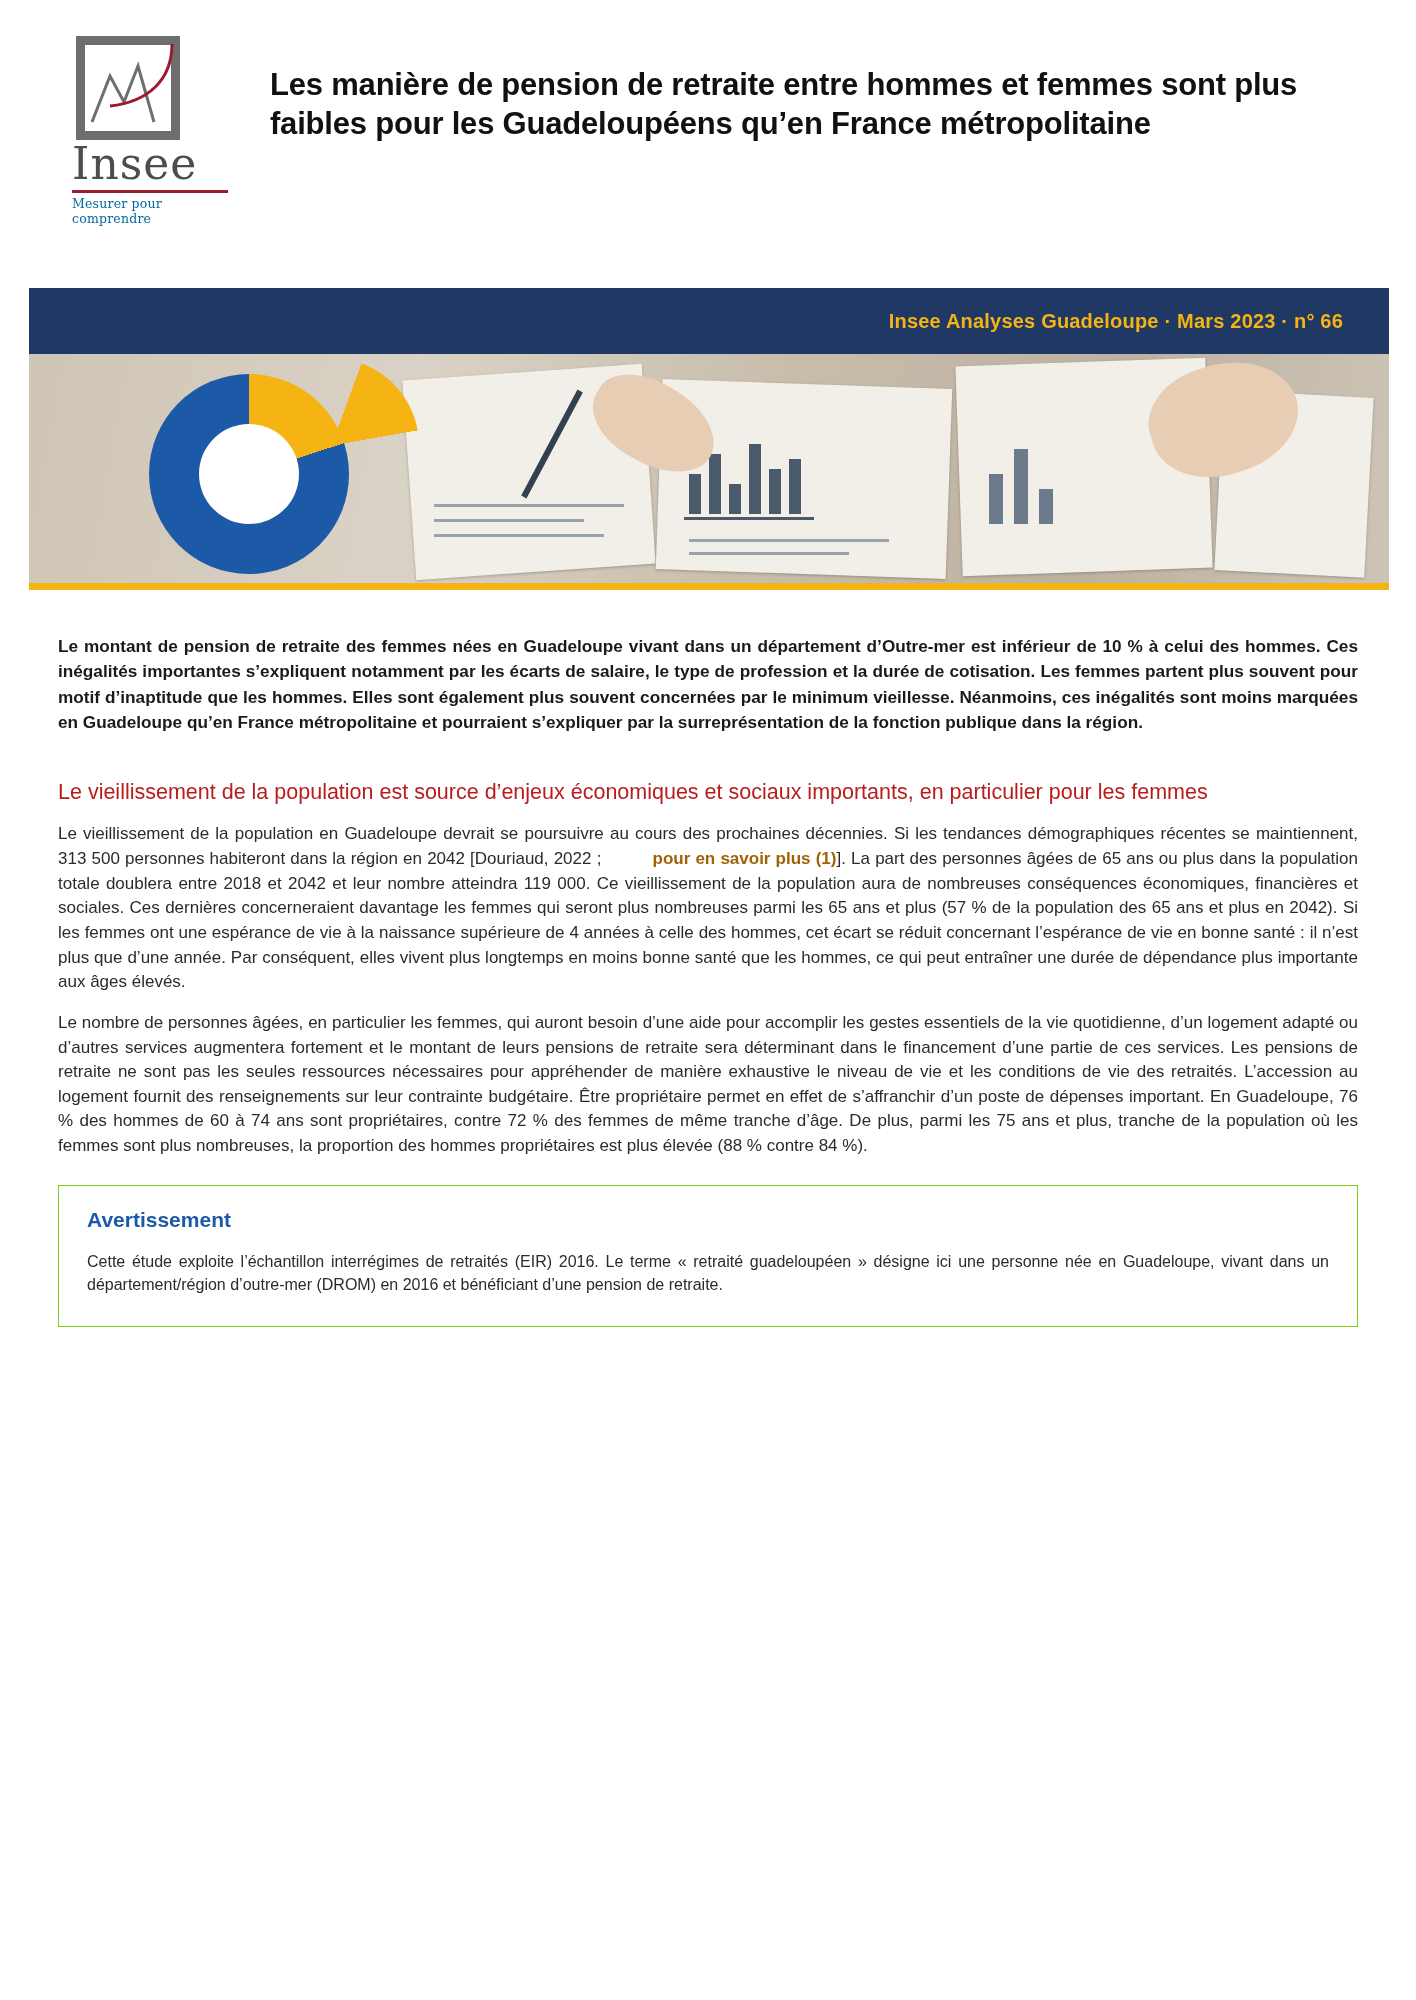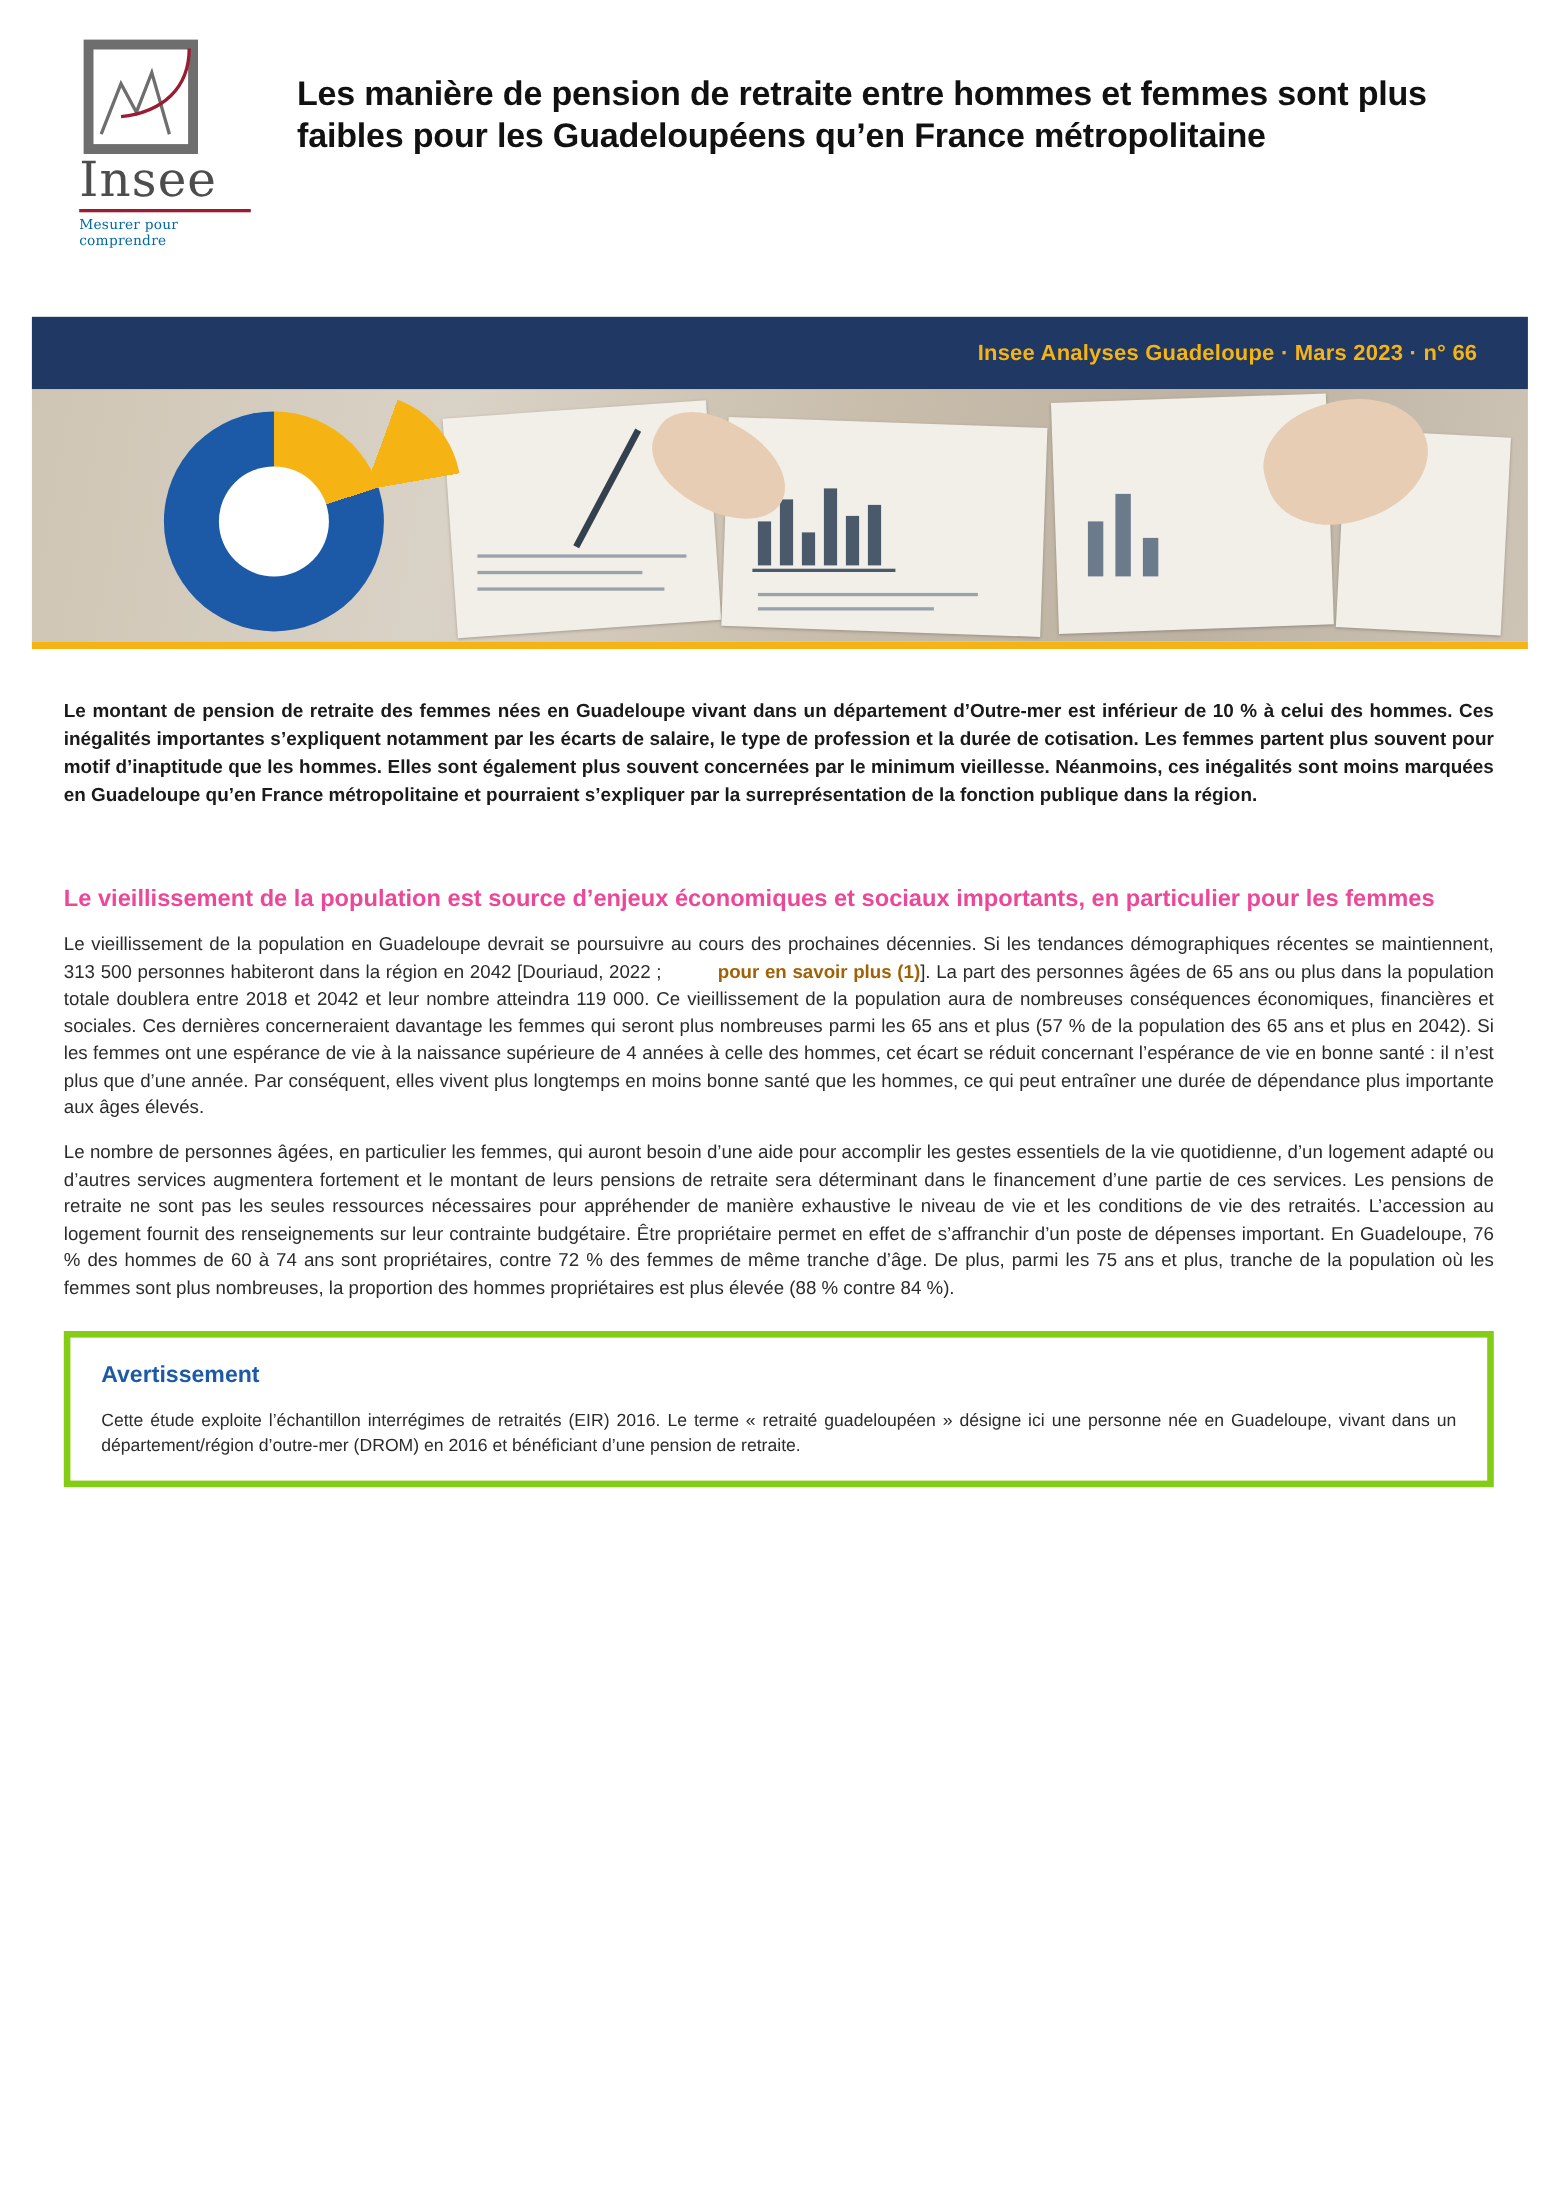--- a/index.html
+++ b/index.html
@@ -176,47 +176,47 @@
     margin: 44px 30px 17px 30px;
     font-size: 17.2px;
     font-weight: bold;
     line-height: 1.47;
     text-align: justify;
     color: #1a1a1a;
   }
 
   
   .section-title {
-    margin: 69px 30px 0 30px;
-    color: #ec4899;
+    margin: 44px 30px 0 30px;
+    color: #b91c1c;
     font-size: 21.5px;
-    font-weight: bold;
+    font-weight: normal;
     line-height: 1.27;
   }
   .body-text {
     margin: 16px 30px 0 30px;
     font-size: 17px;
     line-height: 1.45;
     text-align: justify;
     color: #2b2b2b;
   }
   .body-text + .body-text {
     margin-top: 16px;
   }
   .body-text b {
     color: #a16207;
     margin-left: 46px;
   }
 
   
   .notice {
     margin: 26px 30px 0 30px;
-    border: 6px solid #84cc16;
+    border: 1px solid #84cc16;
     box-sizing: border-box;
-    padding: 22px 28px 20px 28px;
+    padding: 22px 28px 30px 28px;
   }
   .notice-title {
     color: #1c5aa8;
     font-size: 21px;
     font-weight: bold;
     margin-bottom: 18px;
   }
   .notice-text {
     font-size: 16px;
     line-height: 1.45;

